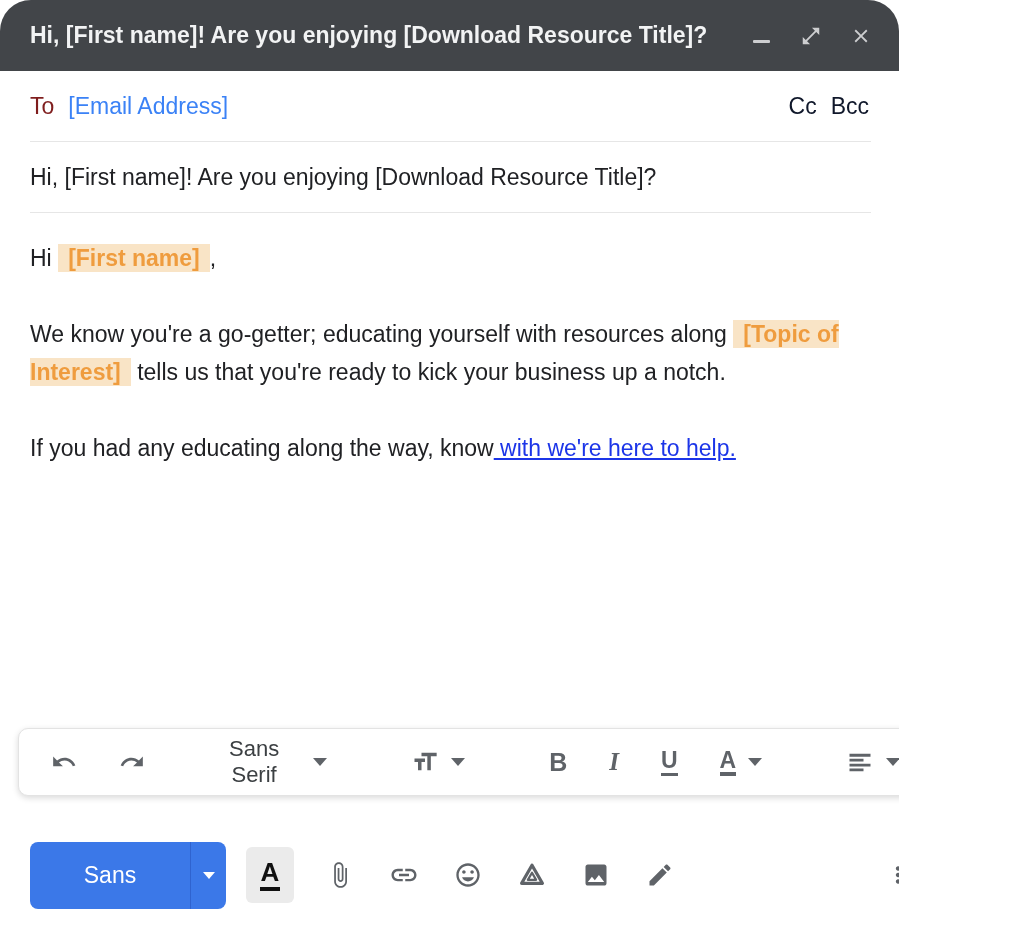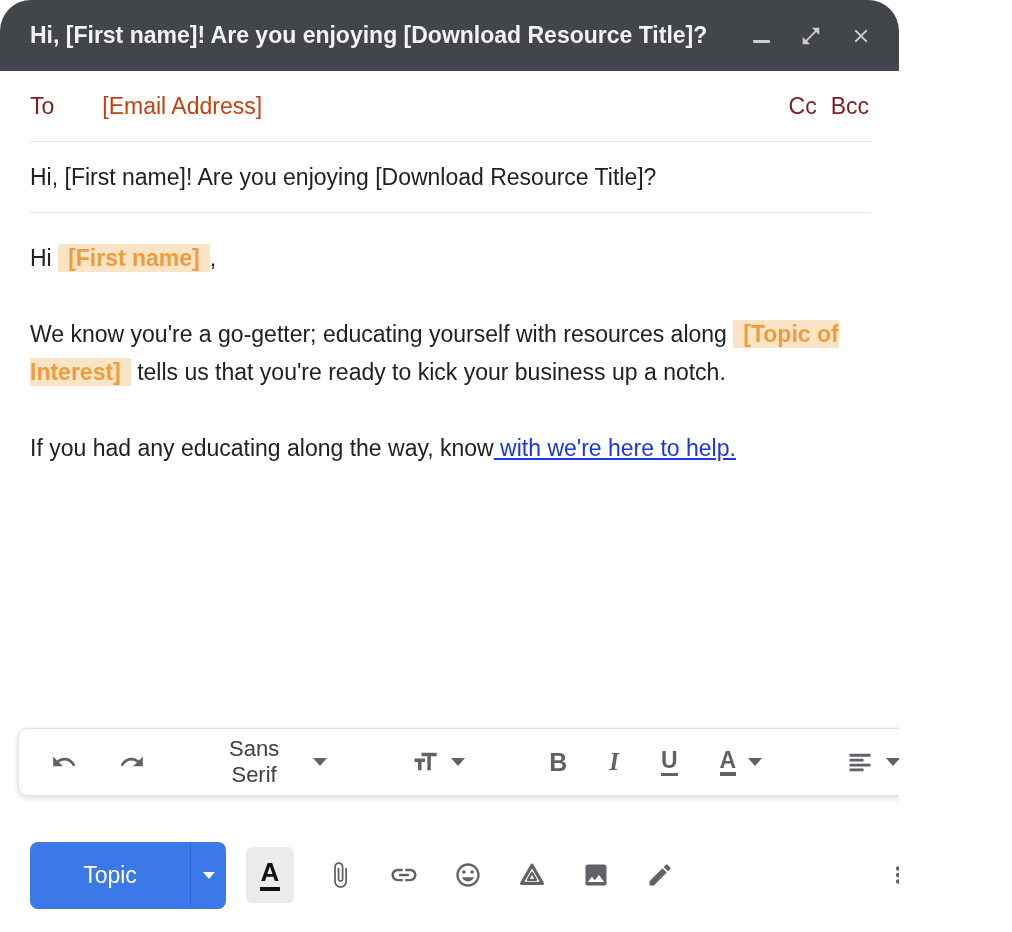--- a/index.html
+++ b/index.html
@@ -17,23 +17,23 @@
     white-space:nowrap; overflow:hidden; }
   .tb-controls { display:flex; align-items:center; gap:26px; }
   .tb-btn { background:none; border:none; cursor:pointer; width:24px; height:24px;
     display:flex; align-items:center; justify-content:center; padding:0; }
   .minimize-bar { width:17px; height:3px; background:#cdced0; border-radius:1px; margin-top:12px; }
   .tb-btn svg { fill:#cdced0; }
 
   
   .to-row { height:70px; display:flex; align-items:center; padding:0 30px; }
   .to-label { color:#7f1d1d; font-size:23px; margin-right:14px; }
-  .to-value { color:#c2410c; font-size:23px; font-weight:500; flex:1 1 auto;margin-left:34px; }
+  .to-value { color:#3b82f6; font-size:23px; font-weight:500; flex:1 1 auto; }
   .ccbcc { display:flex; gap:14px; }
-  .ccbcc span { color:#7f1d1d; font-size:23px; cursor:pointer; }
+  .ccbcc span { color:#0f172a; font-size:23px; cursor:pointer; }
   .rule { border-top:1px solid #e6e6e6; margin:0 28px 0 30px; }
   .subject-row { height:70px; display:flex; align-items:center; padding:0 30px; }
   .subject-row span { color:#202124; font-size:23px; }
 
   
   .body-area { padding:26px 60px 0 30px; max-width:980px; }
   .body-area p { font-size:23px; line-height:38px; color:#202124; margin:0 0 38px 0; max-width:910px; }
   .seg-merge { color:#ef9c3e; font-weight:700; background:#f9e4c6; padding:1px 10px; }
   .seg-link { color:#1c35e8; text-decoration:underline; cursor:pointer; }
 
@@ -172,21 +172,21 @@
         </svg>
     </button>
     <div class="fmt-sep"></div>
     <button class="fmt-btn">
       <span class="caret"></span>
     </button>
   </div>
 
   <div class="action-bar">
     <div class="send-group">
-      <button class="send-btn">Topic</button>
+      <button class="send-btn">Sans</button>
       <button class="send-caret-btn">
         <span class="caret"></span>
       </button>
     </div>
     <button class="fmt-toggle">
       <span class="letter-a2">A</span>
     </button>
     <div class="ab-icons">
       <button class="ab-btn">
         <svg width="28" height="28" viewBox="0 0 24 24">

